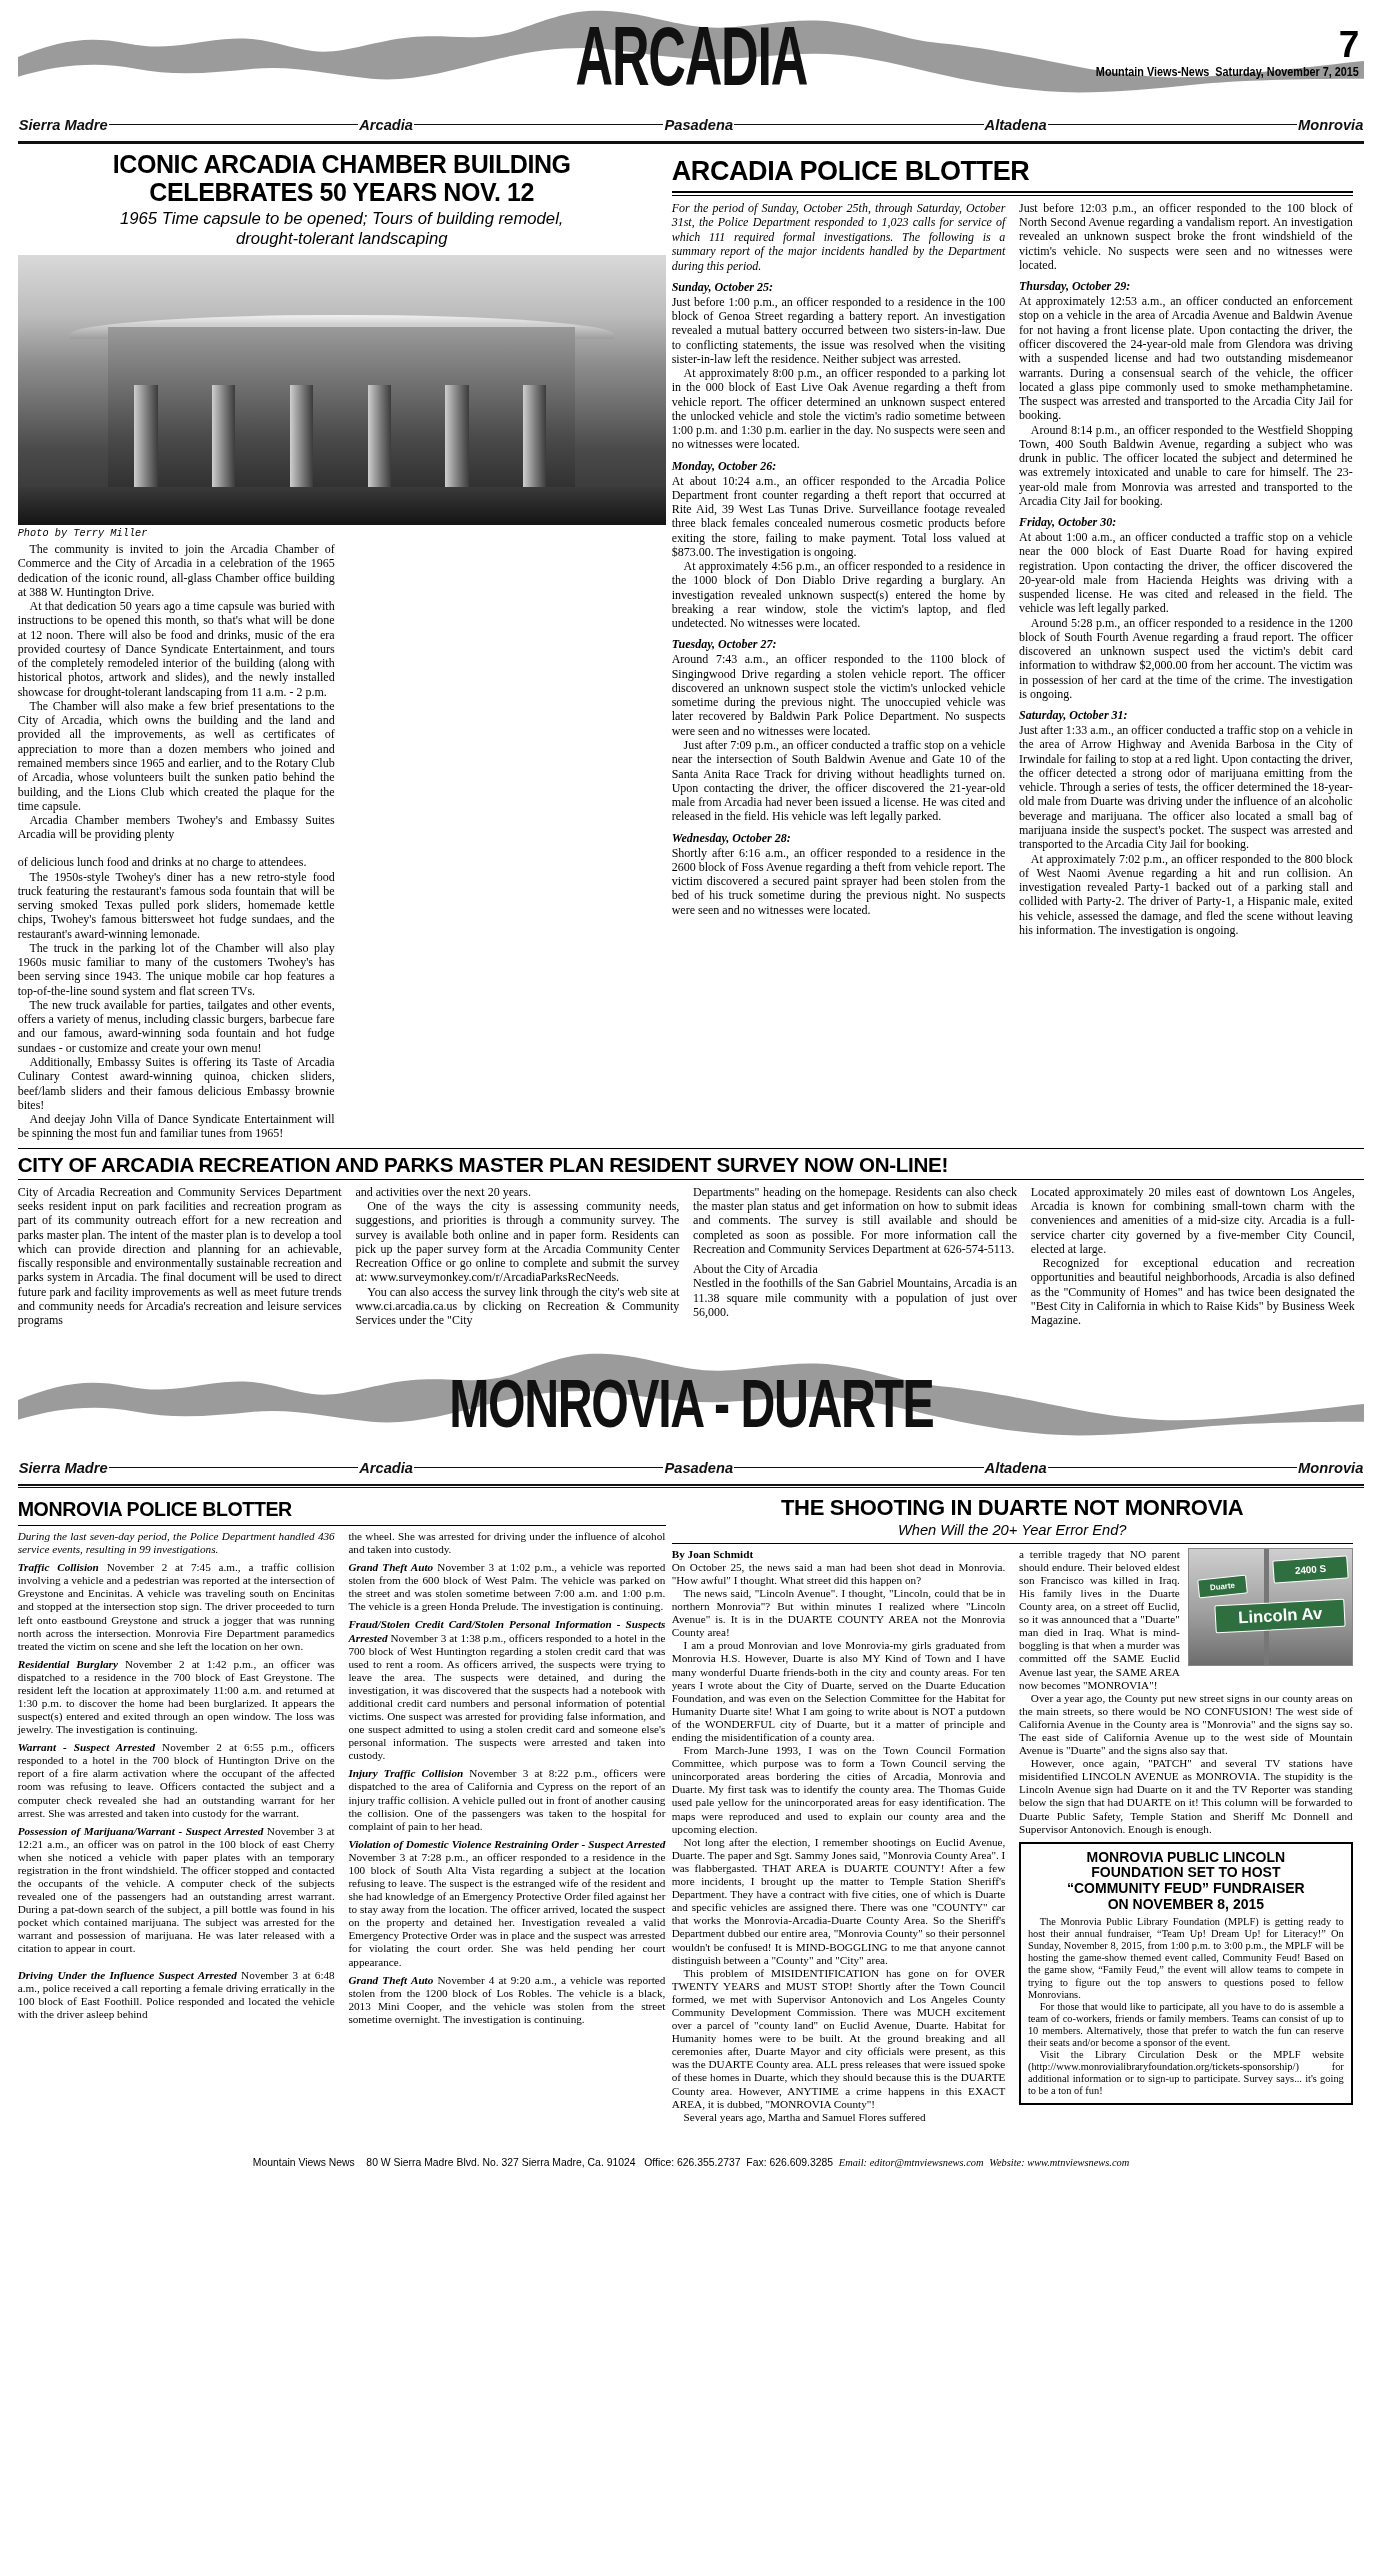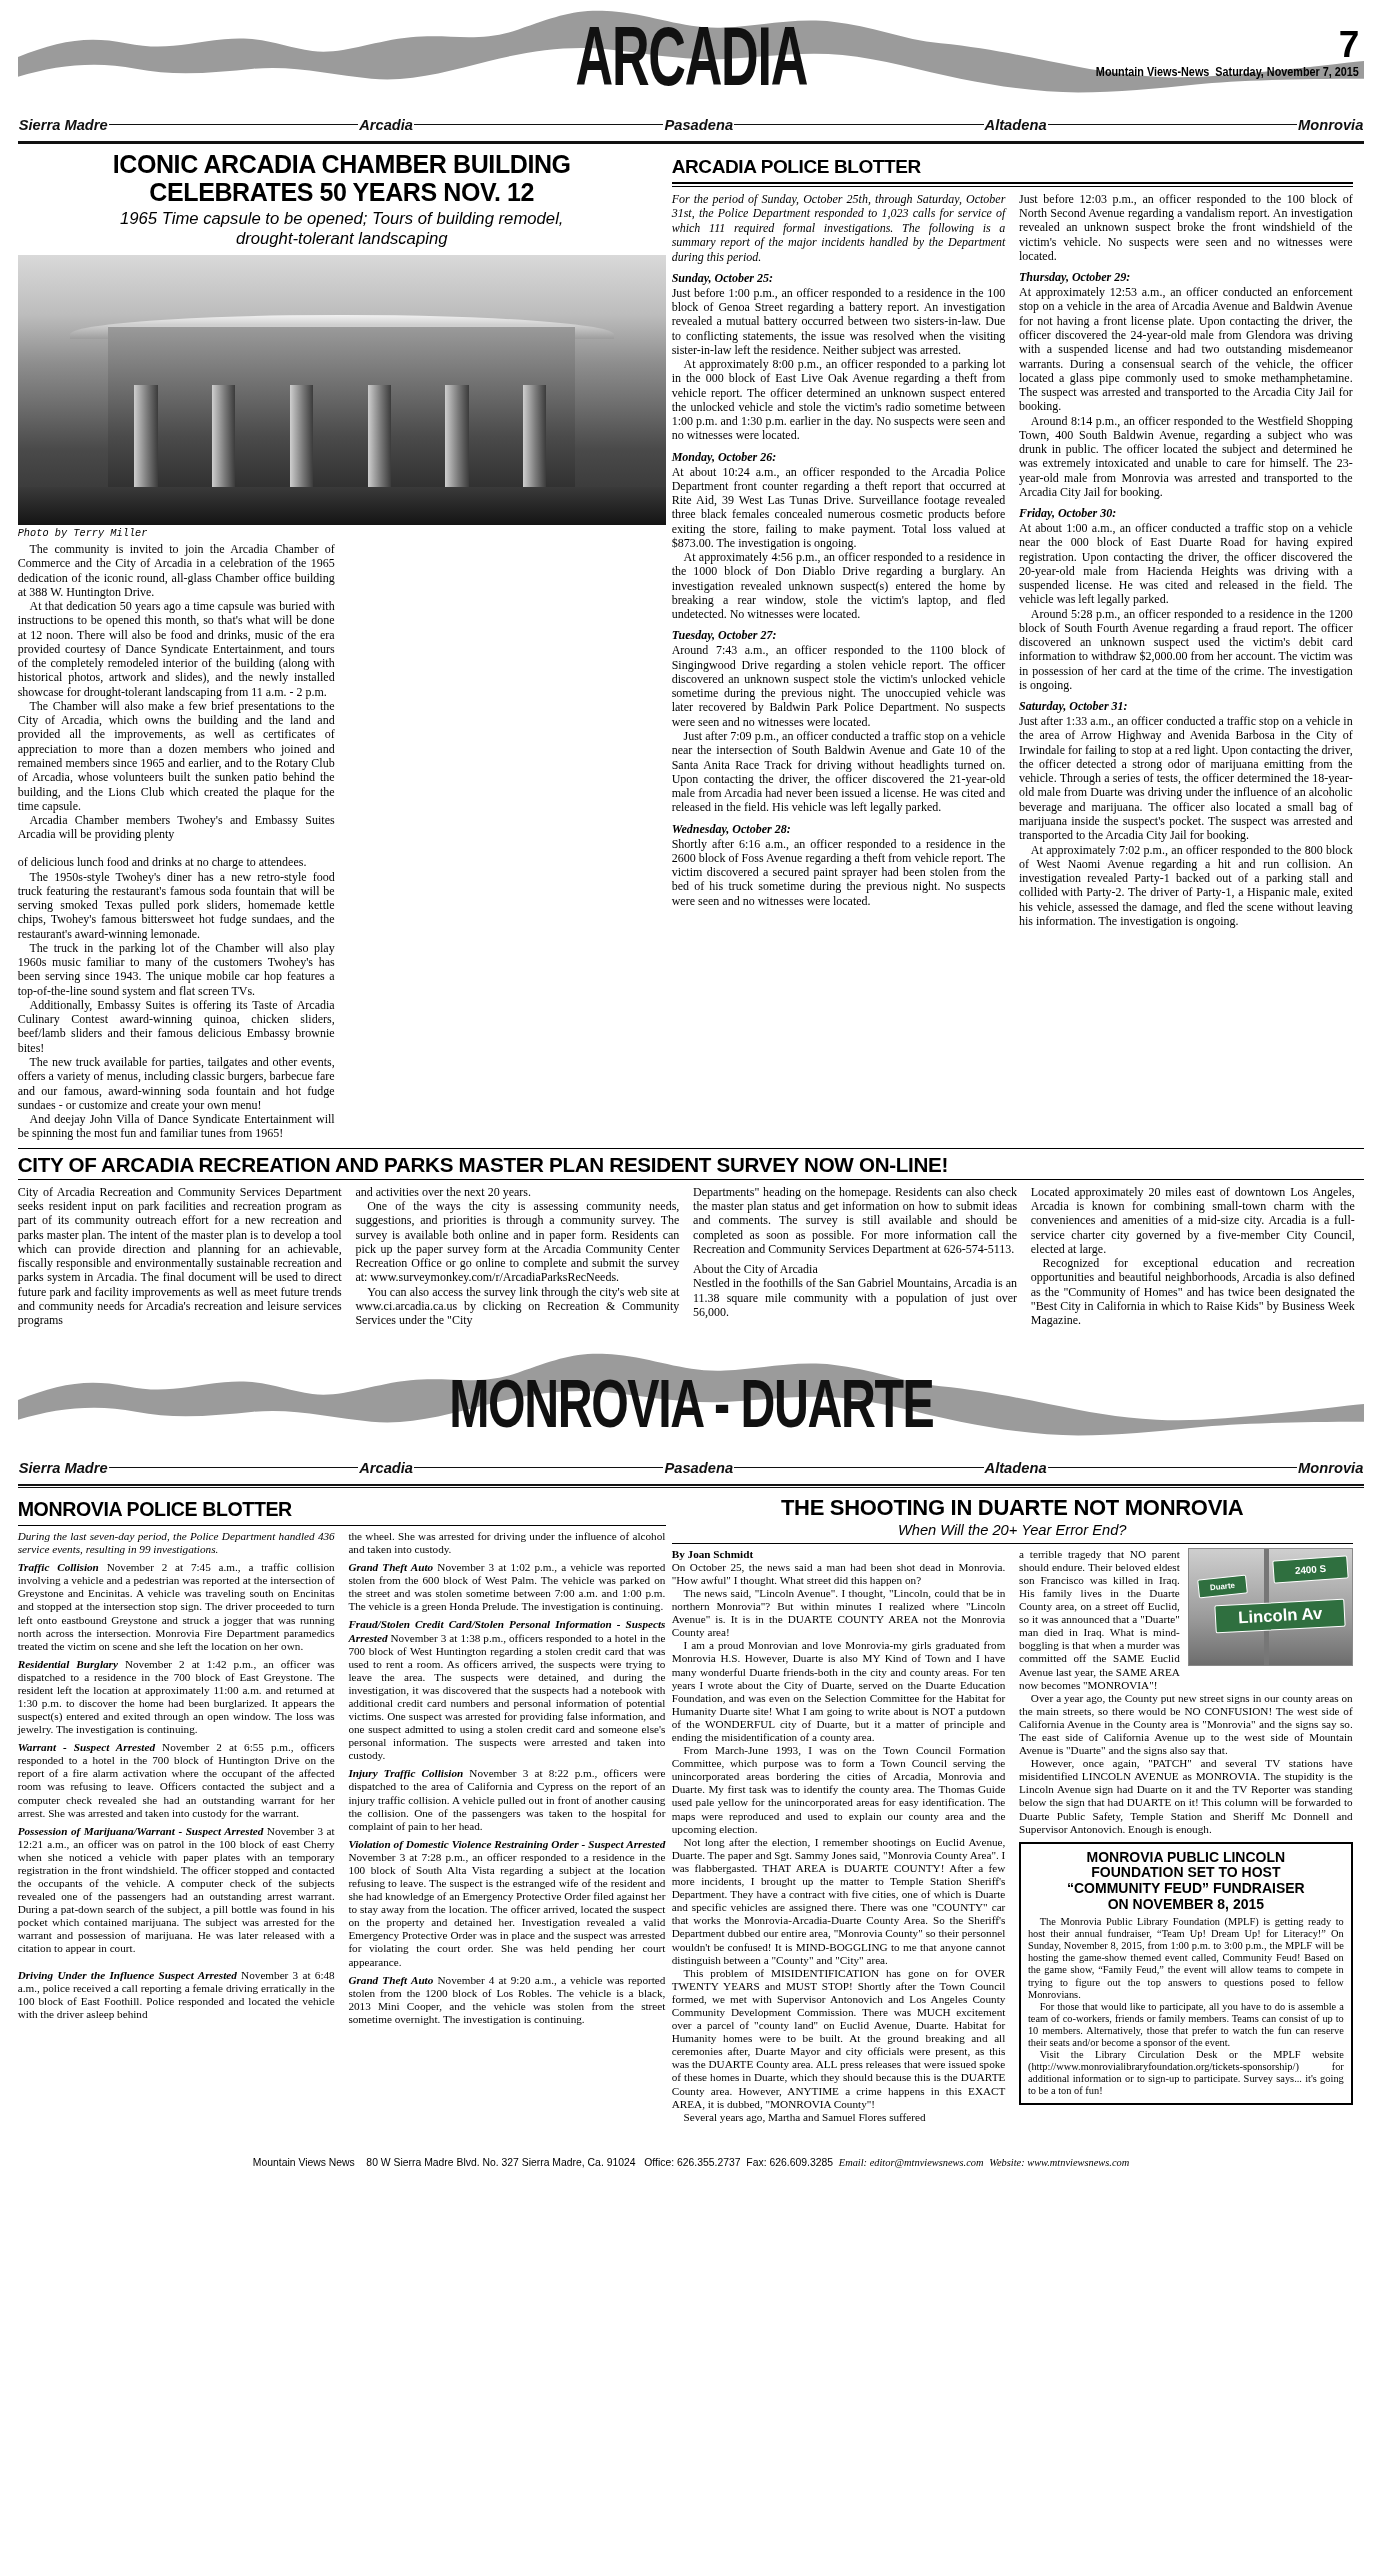--- a/index.html
+++ b/index.html
@@ -131,21 +131,21 @@
   .footer {
     position:absolute; left:0; right:0; bottom:3.9px;
     text-align:center; font-size:11.3px;
     font-family:"Liberation Sans", sans-serif;
     transform:scaleX(0.92);
   }
   .footer .em { font-family:"Liberation Serif", serif; font-style:italic; }
 
   .big-band-head {
     font-family:"Liberation Sans", sans-serif; font-weight:bold;
-    font-size:19px; letter-spacing:-0.4px; text-align:left;
+    font-size:27px; letter-spacing:-0.4px; text-align:left;
     margin:5.9px 0 3.9px;
   }
   .blotter-note { font-style:italic; font-size:12px; line-height:1.2; text-align:justify;}
   .day { font-weight:bold; font-style:italic; font-size:12px; margin-top:6.9px; }
   .tight { font-size:11.2px; line-height:1.17; }
   .tiny { font-size:10.4px; line-height:1.16; }
 </style>
 </head>
 <body>
 
@@ -212,22 +212,22 @@
         <div class="body-txt" style="width:317px;">
           <p>The community is invited to join the Arcadia Chamber of Commerce and the City of Arcadia in a celebration of the 1965 dedication of the iconic round, all-glass Chamber office building at 388 W. Huntington Drive.</p>
           <p>At that dedication 50 years ago a time capsule was buried with instructions to be opened this month, so that's what will be done at 12 noon. There will also be food and drinks, music of the era provided courtesy of Dance Syndicate Entertainment, and tours of the completely remodeled interior of the building (along with historical photos, artwork and slides), and the newly installed showcase for drought-tolerant landscaping from 11 a.m. - 2 p.m.</p>
           <p>The Chamber will also make a few brief presentations to the City of Arcadia, which owns the building and the land and provided all the improvements, as well as certificates of appreciation to more than a dozen members who joined and remained members since 1965 and earlier, and to the Rotary Club of Arcadia, whose volunteers built the sunken patio behind the building, and the Lions Club which created the plaque for the time capsule.</p>
           <p>Arcadia Chamber members Twohey's and Embassy Suites Arcadia will be providing plenty</p>
         </div>
         <div class="body-txt" style="width:317px;">
           <p class="noind">of delicious lunch food and drinks at no charge to attendees.</p>
           <p>The 1950s-style Twohey's diner has a new retro-style food truck featuring the restaurant's famous soda fountain that will be serving smoked Texas pulled pork sliders, homemade kettle chips, Twohey's famous bittersweet hot fudge sundaes, and the restaurant's award-winning lemonade.</p>
           <p>The truck in the parking lot of the Chamber will also play 1960s music familiar to many of the customers Twohey's has been serving since 1943. The unique mobile car hop features a top-of-the-line sound system and flat screen TVs.</p>
+          <p>The new truck available for parties, tailgates and other events, offers a variety of menus, including classic burgers, barbecue fare and our famous, award-winning soda fountain and hot fudge sundaes - or customize and create your own menu!</p>
           <p>Additionally, Embassy Suites is offering its Taste of Arcadia Culinary Contest award-winning quinoa, chicken sliders, beef/lamb sliders and their famous delicious Embassy brownie bites!</p>
-          <p>The new truck available for parties, tailgates and other events, offers a variety of menus, including classic burgers, barbecue fare and our famous, award-winning soda fountain and hot fudge sundaes - or customize and create your own menu!</p>
           <p>And deejay John Villa of Dance Syndicate Entertainment will be spinning the most fun and familiar tunes from 1965!</p>
         </div>
       </div>
     </div>
 
     <div class="pane-right">
       <div class="big-band-head">ARCADIA POLICE BLOTTER</div>
       <div class="hr-thick"></div>
       <div style="height:2px"></div>
       <div class="hr-thin"></div>

